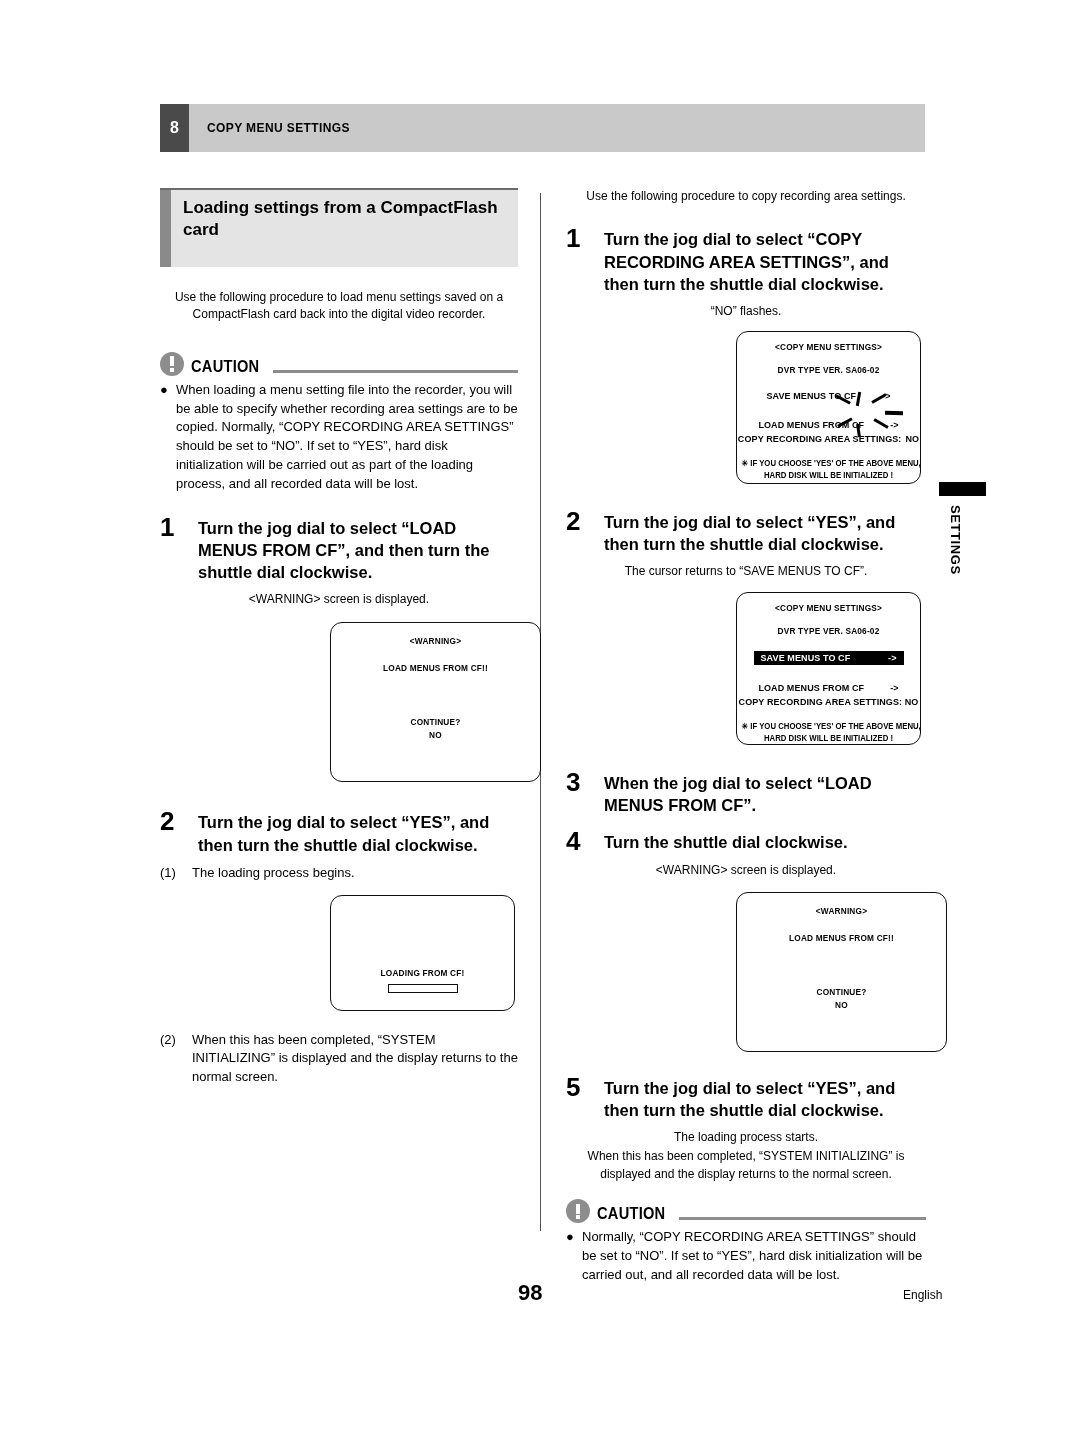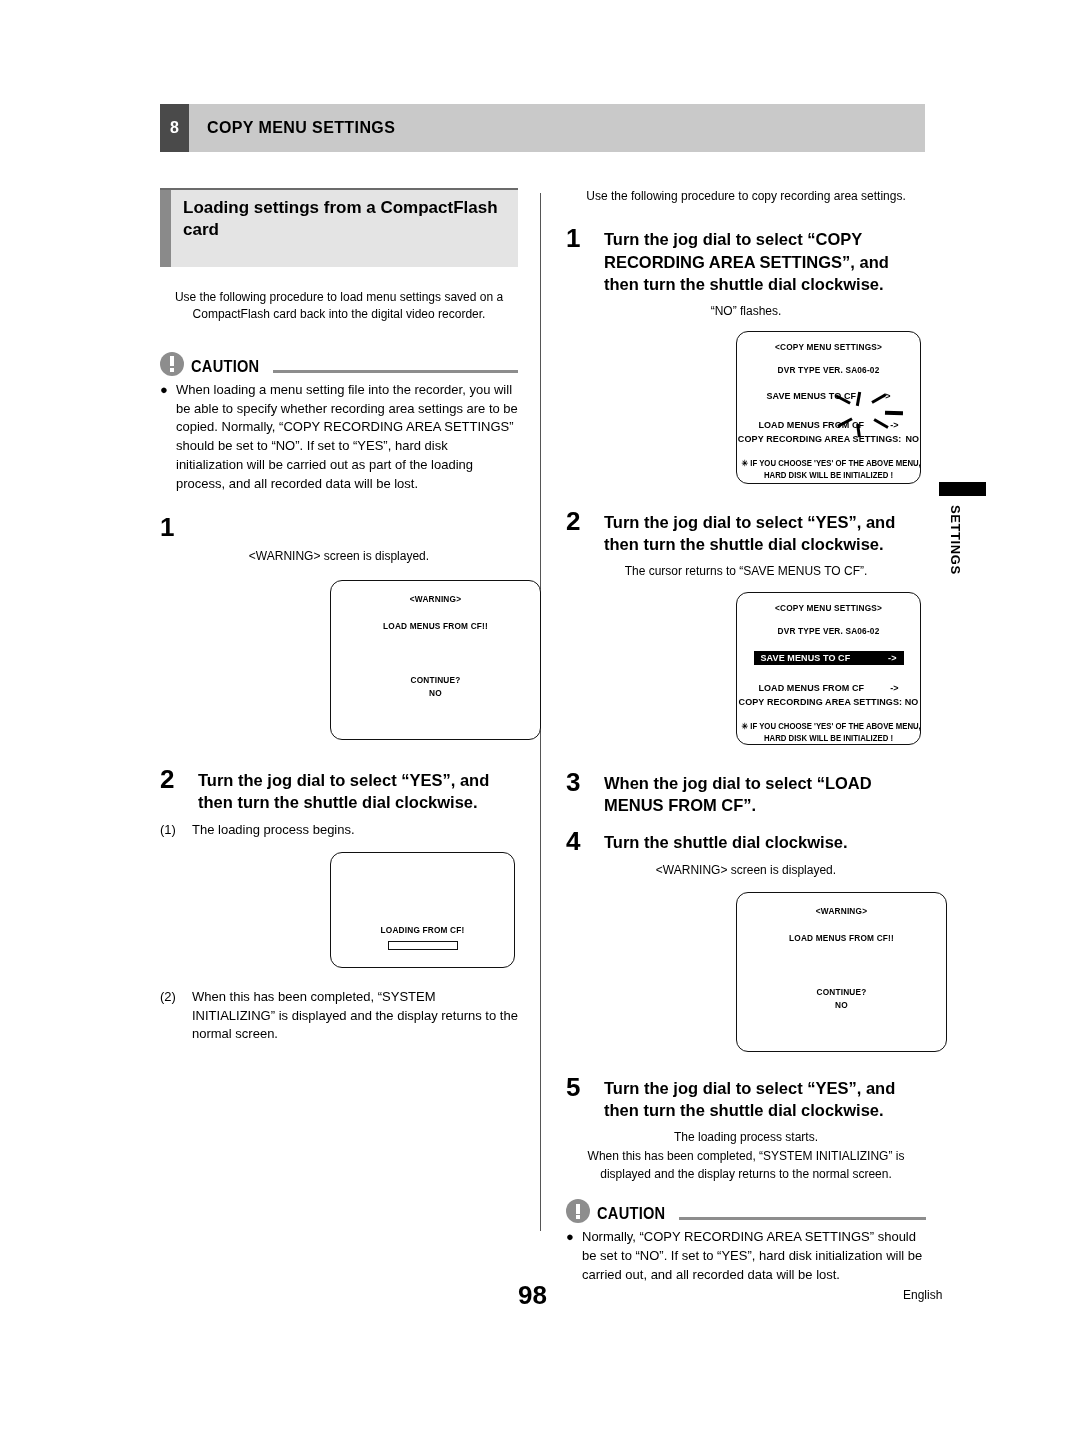--- a/index.html
+++ b/index.html
@@ -38,21 +38,21 @@
     align-items: center;
     justify-content: center;
     letter-spacing: 0;
   }
   .chapter-title-bar {
     flex: 1;
     background: #c9c9c9;
     display: flex;
     align-items: center;
     padding-left: 18px;
-    font-size: 16px;
+    font-size: 12px;
     font-weight: bold;
     letter-spacing: 0.4px;
   }
 
   
   .col-divider {
     position: absolute;
     left: 540px;
     top: 193px;
     width: 1px;
@@ -341,21 +341,21 @@
     writing-mode: vertical-rl;
     text-orientation: mixed;
     white-space: nowrap;
   }
 
   
   .footer-page {
     position: absolute;
     left: 518px;
     top: 1280px;
-    font-size: 26px;
+    font-size: 22px;
     font-weight: bold;
   }
   .footer-lang {
     position: absolute;
     left: 903px;
     top: 1288px;
     font-size: 12px;
   }
 </style>
 </head>
@@ -386,20 +386,21 @@
         <div class="caution-rule"></div>
       </div>
       <div class="caution-body">
         <div class="caution-bullet">●</div>
         <div class="caution-text">When loading a menu setting file into the recorder, you will be able to specify whether recording area settings are to be copied. Normally, “COPY RECORDING AREA SETTINGS” should be set to “NO”. If set to “YES”, hard disk initialization will be carried out as part of the loading process, and all recorded data will be lost.</div>
       </div>
     </div>
 
     <div class="step">
       <div class="num">1</div>
+      <div class="txt">Turn the jog dial to select “LOAD MENUS FROM CF”, and then turn the shuttle dial clockwise.</div>
     </div>
     <p class="body">&lt;WARNING&gt; screen is displayed.</p>
 
     <div style="margin-top:14px; margin-left:170px;">
       <div class="osd osd-warning">
         <div class="osd-line w-title">&lt;WARNING&gt;</div>
         <div class="osd-line w-msg">LOAD MENUS FROM CF!!</div>
         <div class="osd-line w-cont">CONTINUE?</div>
         <div class="osd-line w-val">NO</div>
       </div>

